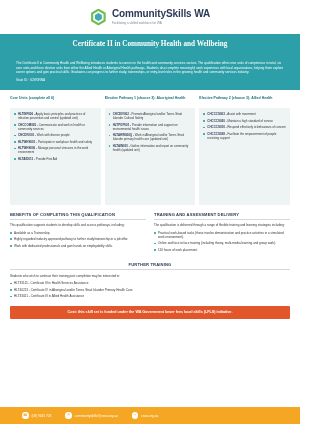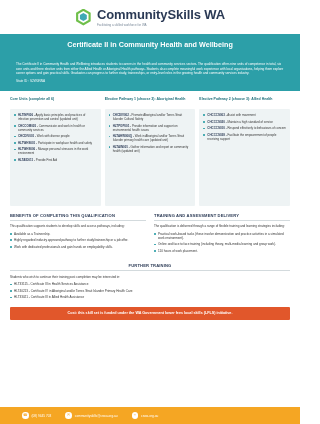--- a/index.html
+++ b/index.html
@@ -29,32 +29,32 @@
     position: absolute; left: 2.5px; top: 2.5px; width: 12px; height: 12px;
     background: #ffffff;
     clip-path: polygon(50% 0%, 93% 25%, 93% 75%, 50% 100%, 7% 75%, 7% 25%);
   }
   .logo-mark .hex3 {
     position: absolute; left: 4.5px; top: 4.5px; width: 8px; height: 8px;
     background: #3fa9b5;
     clip-path: polygon(50% 0%, 93% 25%, 93% 75%, 50% 100%, 7% 75%, 7% 25%);
   }
   .logo-text { line-height: 1.25; }
-  .logo-title { font-size: 13px; font-weight: bold; color: #2b3a55; letter-spacing: -0.1px; }
+  .logo-title { font-size: 10px; font-weight: bold; color: #2b3a55; letter-spacing: -0.1px; }
   .logo-sub { font-size: 3px; color: #7b8a9a; margin-top: 1px; }
 
   
   .hero {
     background: #2c9fa8;
     color: #ffffff;
     padding: 6px 16px 8px 16px;
     text-align: center;
     position: relative;
   }
-  .hero h1 { font-size: 7.2px; font-weight: bold; margin-bottom: 13px; }
+  .hero h1 { font-size: 7.2px; font-weight: bold; margin-bottom: 13px; font-family: Liberation Serif, serif; }
   .hero p {
     font-size: 3.15px; line-height: 1.5; text-align: left;
     margin-bottom: 3px;
   }
   .hero .code { font-size: 3.15px; text-align: left; opacity: .95; }
 
   
   .cols {
     display: flex; gap: 4px;
     padding: 6px 10px 0 10px;

